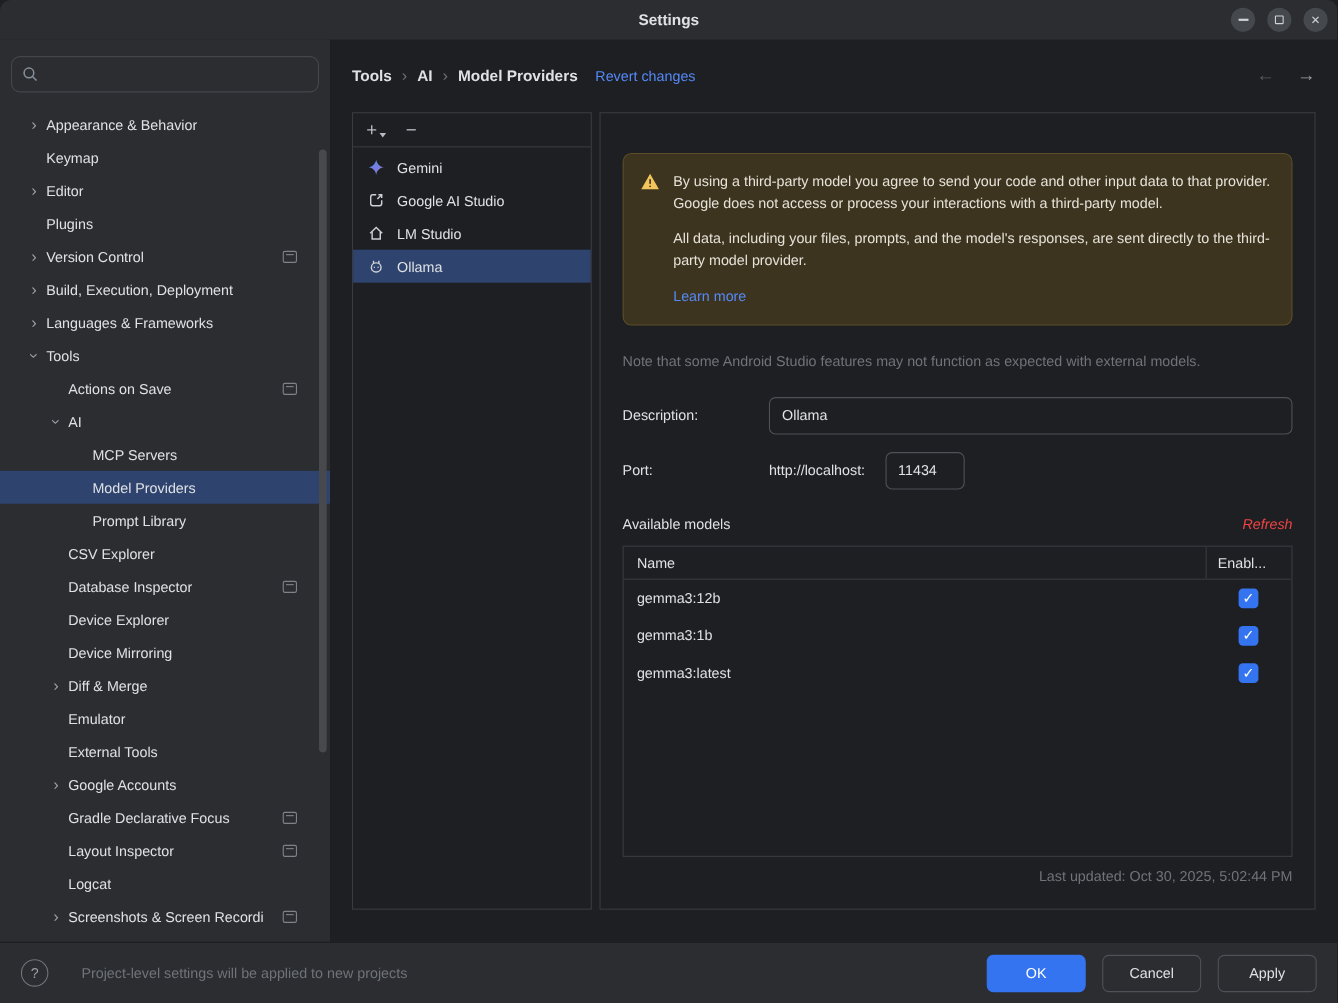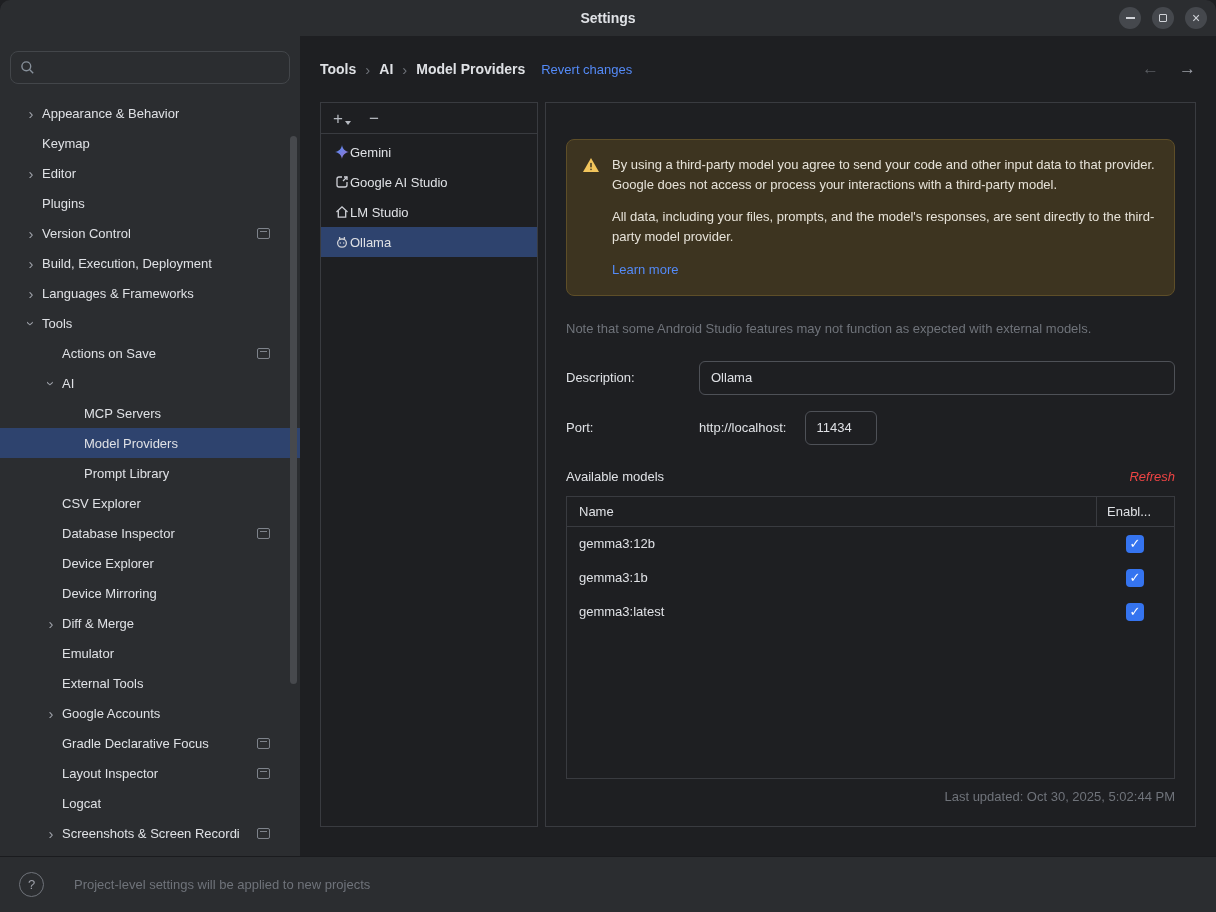--- a/index.html
+++ b/index.html
@@ -48,21 +48,21 @@
   .nav-arrow.fwd { color:#9da0a8; }
 
   .panels { flex:1; display:flex; gap:7px; padding:0 20px 29px 20px; min-height:0; }
 
   
   .provider-panel { width:218px; flex:none; border:1px solid #393b40; display:flex; flex-direction:column; }
   .provider-toolbar { height:31px; flex:none; border-bottom:1px solid #393b40; display:flex; align-items:center; padding:0 12px; gap:18px; color:#b6bac1; }
   .tb-btn { cursor:pointer; font-size:17px; line-height:1; display:flex; align-items:flex-end; }
   .plus-drop { width:0; height:0; border-left:3.5px solid transparent; border-right:3.5px solid transparent; border-top:4px solid #b6bac1; margin-left:2px; margin-bottom:2px; }
   .provider-list { flex:1; padding-top:3px; }
-  .provider-row { height:30px; display:flex; align-items:center; gap:0; padding:0 13px; cursor:pointer;text-align:right; }
+  .provider-row { height:30px; display:flex; align-items:center; gap:11px; padding:0 13px; cursor:pointer;text-align:right; }
   .provider-row.selected { background:#2e436e; }
   .provider-row svg { flex:none; }
 
   
   .details-panel { flex:1; border:1px solid #393b40; display:flex; flex-direction:column; padding:20px 20px 22px 20px; min-width:0; }
   .warning { flex:none; background:#3d3420; border:1px solid #5e4e28; border-radius:8px; padding:15px 18px 15px 15px; display:flex; gap:12px;margin-top:16px; }
   .warning svg { flex:none; margin-top:2px; }
   .warning-text { line-height:1.5; font-size:13px; color:#e6e2d8; }
   .warning-text p + p { margin-top:13px; }
   .learn-more { display:inline-block; margin-top:14px; color:#548af7; cursor:pointer; }
@@ -372,15 +372,20 @@
 
       </div>
     </main>
   </div>
 
   <footer class="footer">
     <div class="help-btn">
         <span>?</span>
       </div>
     <div class="footer-note">Project-level settings will be applied to new projects</div>
+    <div class="footer-actions">
+      <button class="btn primary">OK</button>
+      <button class="btn">Cancel</button>
+      <button class="btn">Apply</button>
+    </div>
   </footer>
 
 </div>
 
 </body></html>

